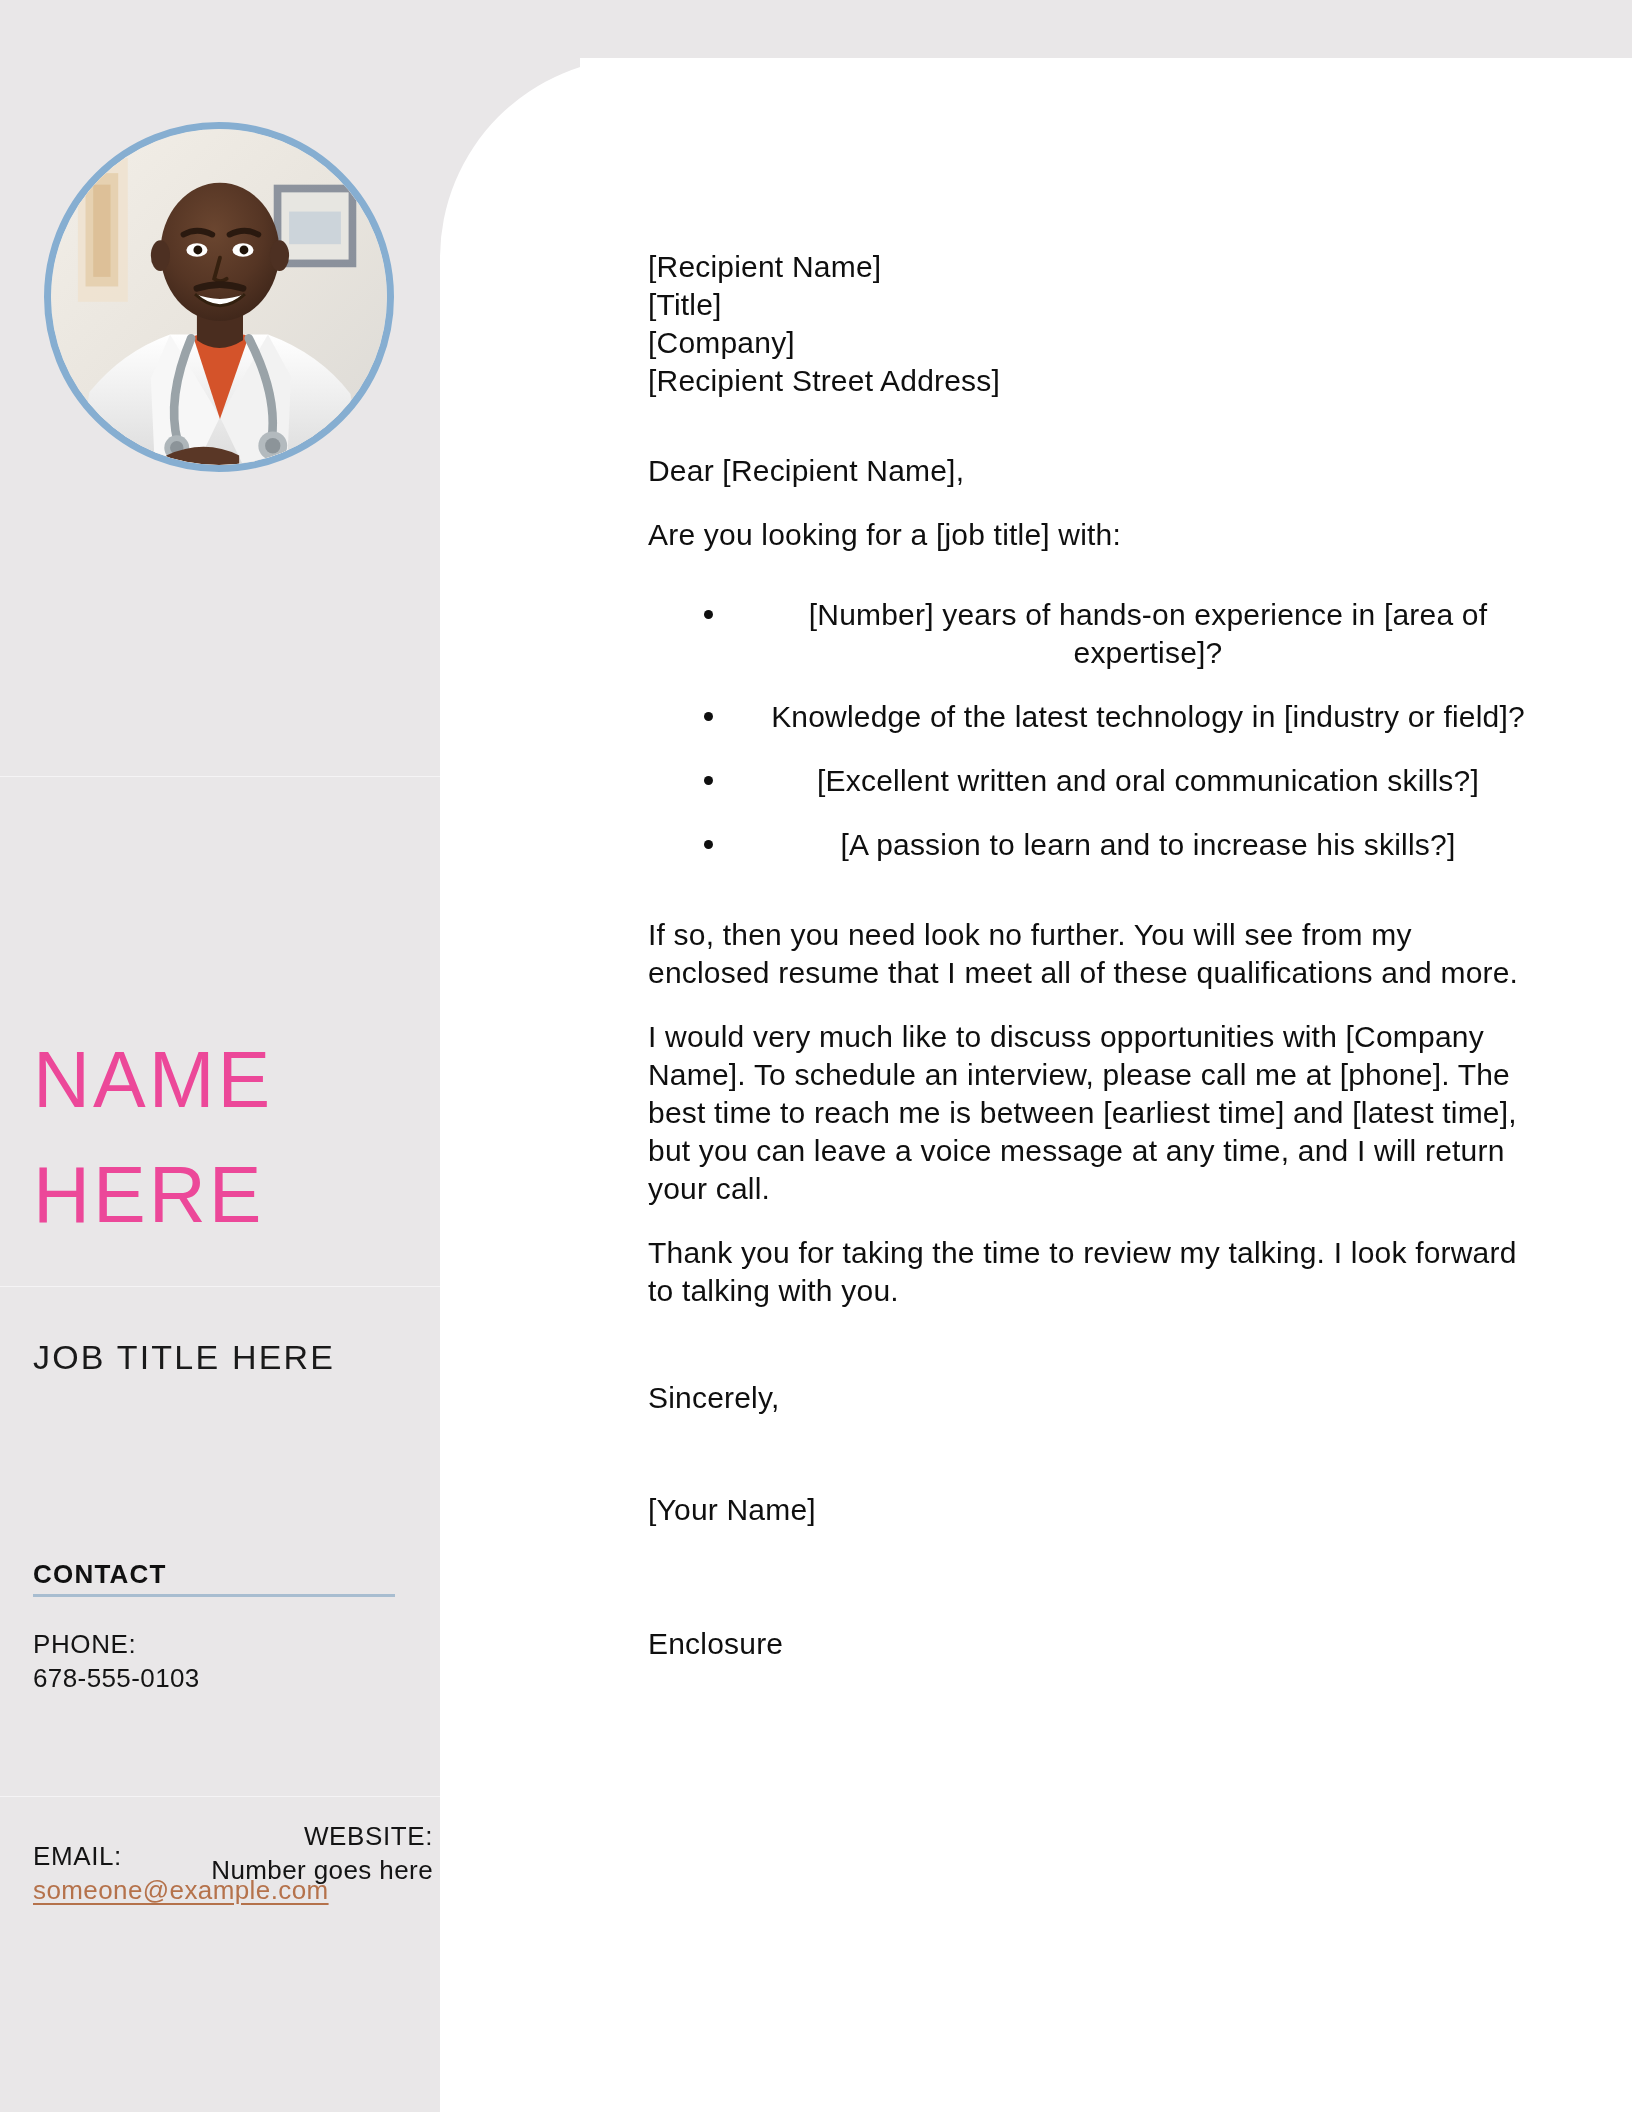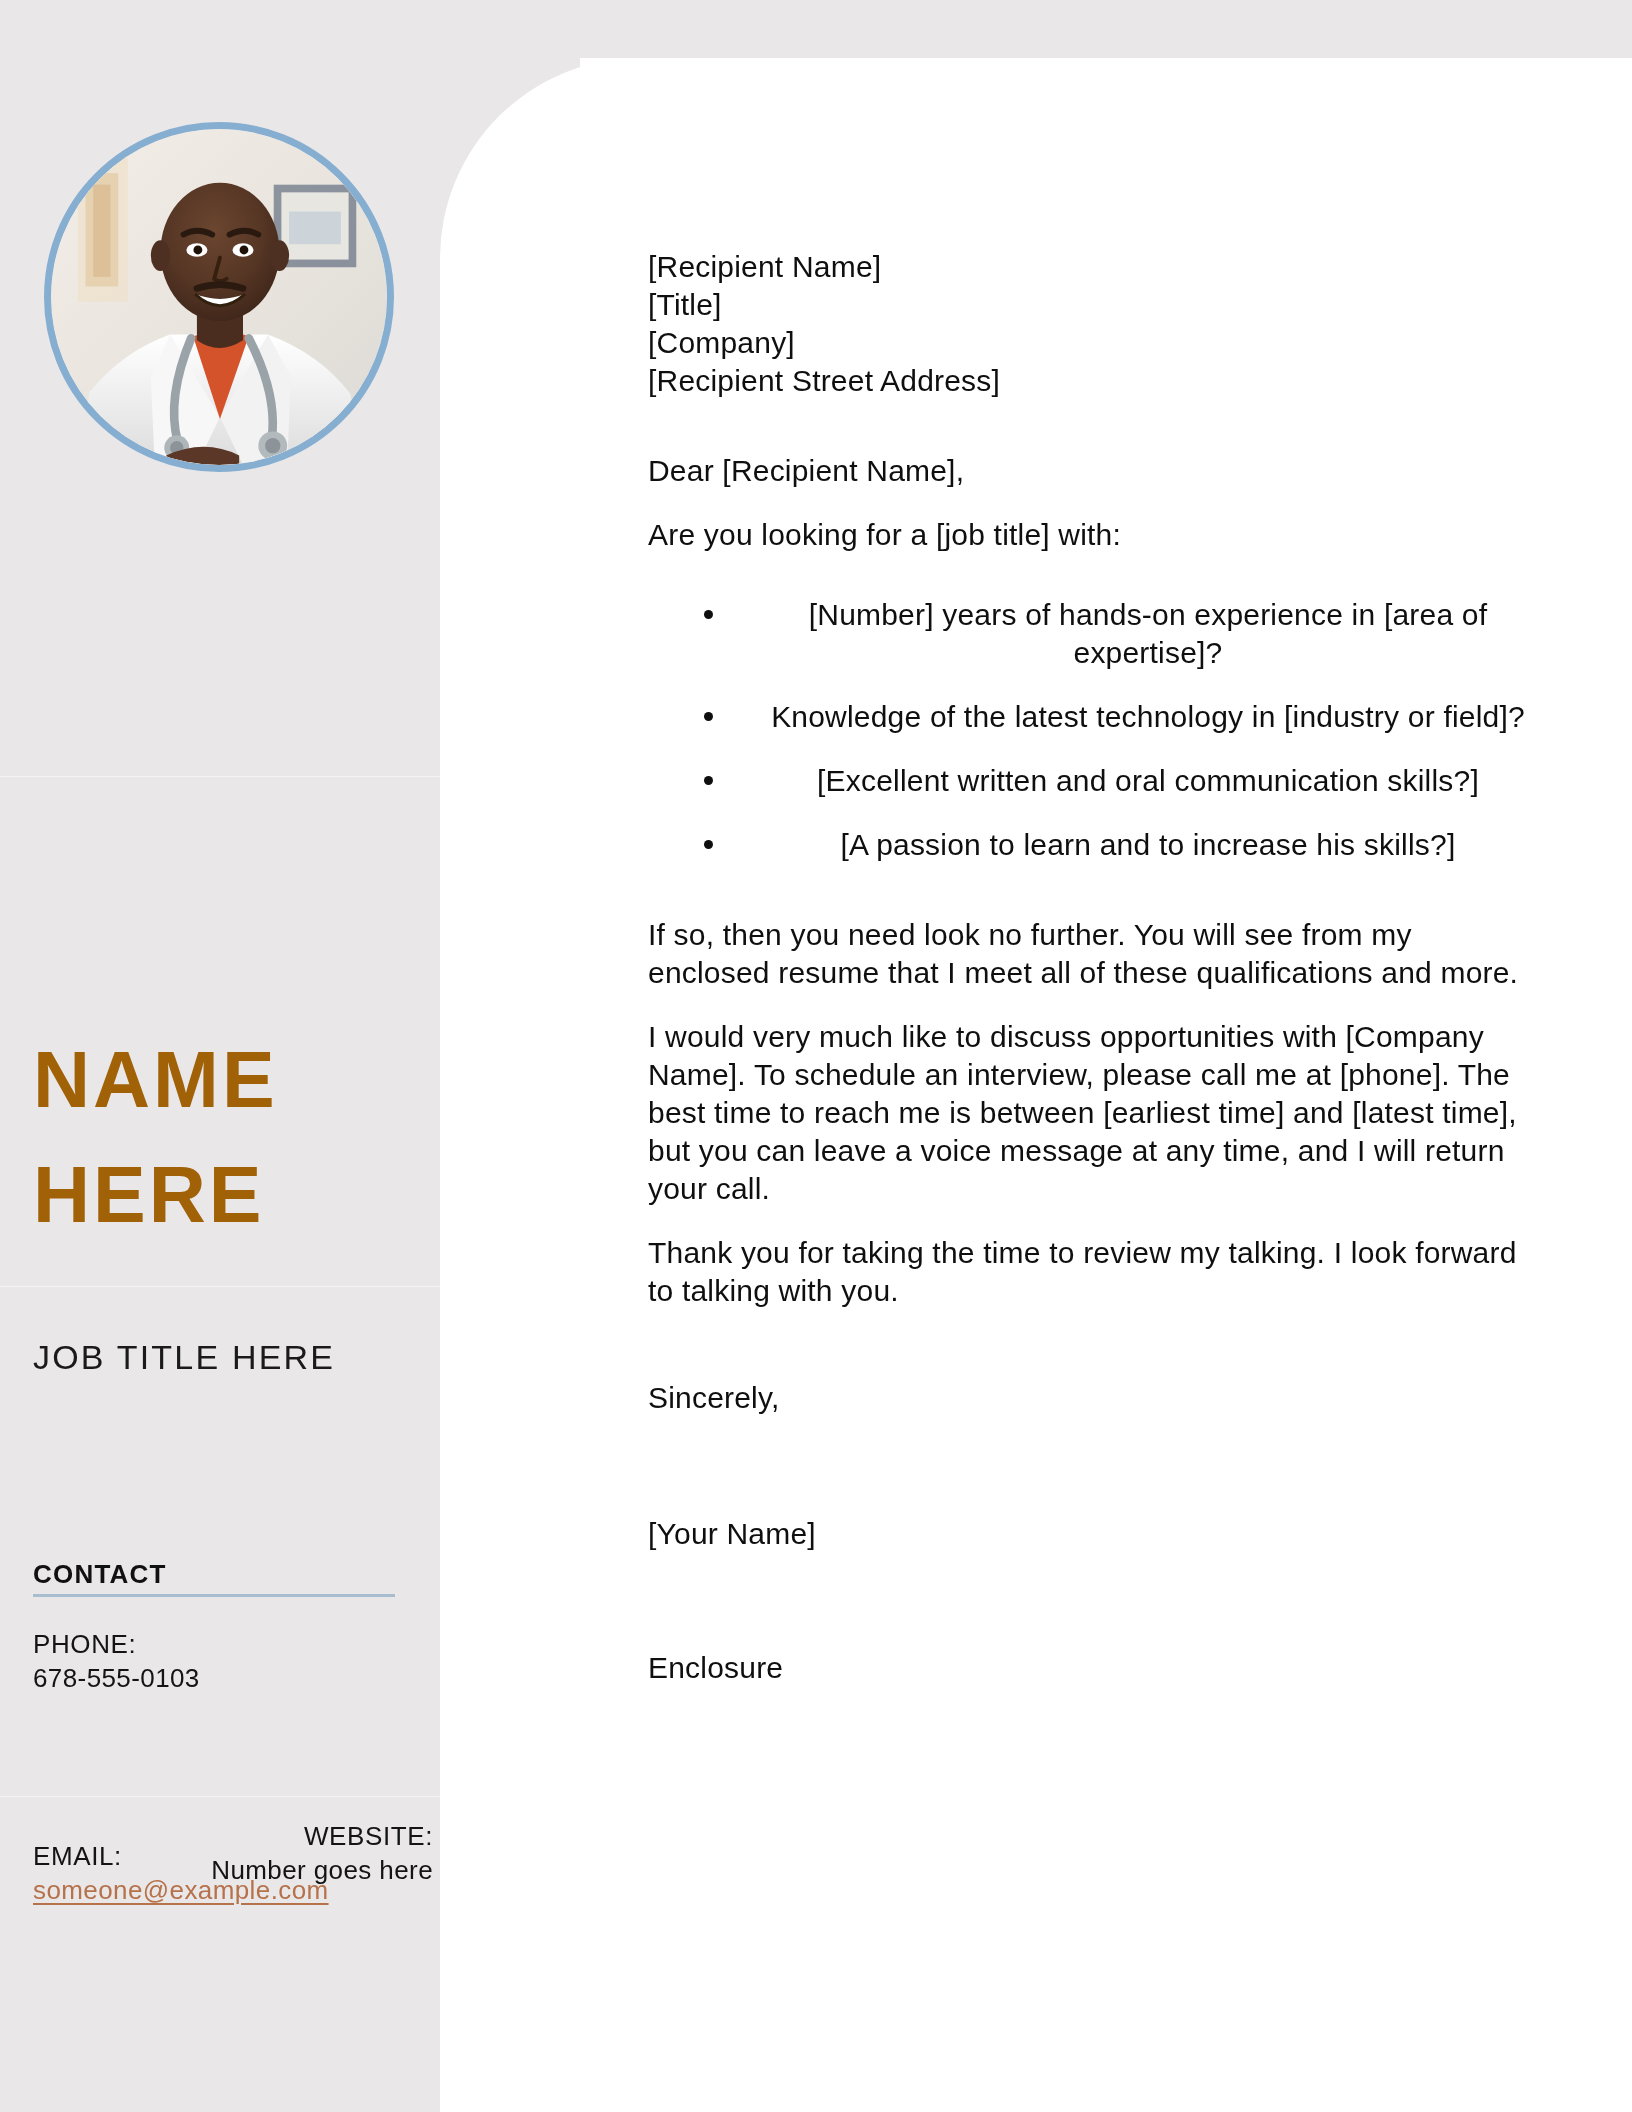--- a/index.html
+++ b/index.html
@@ -75,23 +75,23 @@
   
   .name-block {
     position: absolute;
     left: 33px;
     top: 1022px;
     width: 400px;
   }
   .name-line {
     font-size: 79px;
     line-height: 115px;
-    font-weight: 700;
+    font-weight: 400;
     letter-spacing: 3px;
-    color: #a16207;
+    color: #ec4899;
     font-family: "Liberation Sans", sans-serif;
     white-space: nowrap;
   }
   .job-title {
     position: absolute;
     left: 33px;
     top: 1338px;
     font-size: 34px;
     letter-spacing: 2.2px;
     font-weight: 300;
@@ -185,21 +185,21 @@
   .bullets li .dot {
     position: absolute;
     left: 48px;
     top: 14px;
     width: 9px;
     height: 9px;
     border-radius: 50%;
     background: #0f0f0f;
   }
   .sig-sincerely { margin-top: 69px; }
-  .sig-name { margin-top: 98px; }
+  .sig-name { margin-top: 74px; }
   .sig-encl { margin-top: 96px; }
 </style>
 </head>
 <body>
 
 <div id="page">
 
   <div class="gray-band"></div>
   <div class="gray-sidebar"></div>
   <div class="white-panel"></div>

